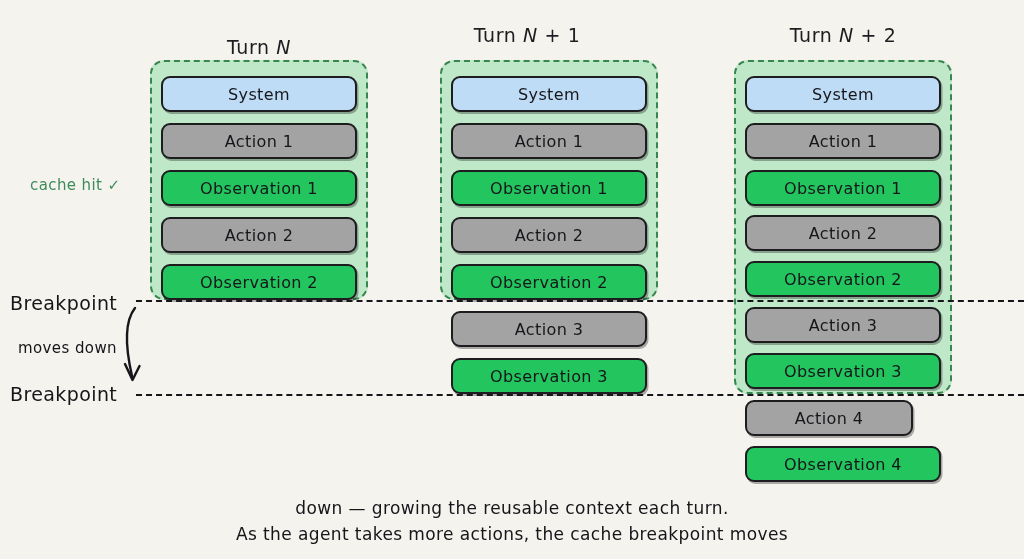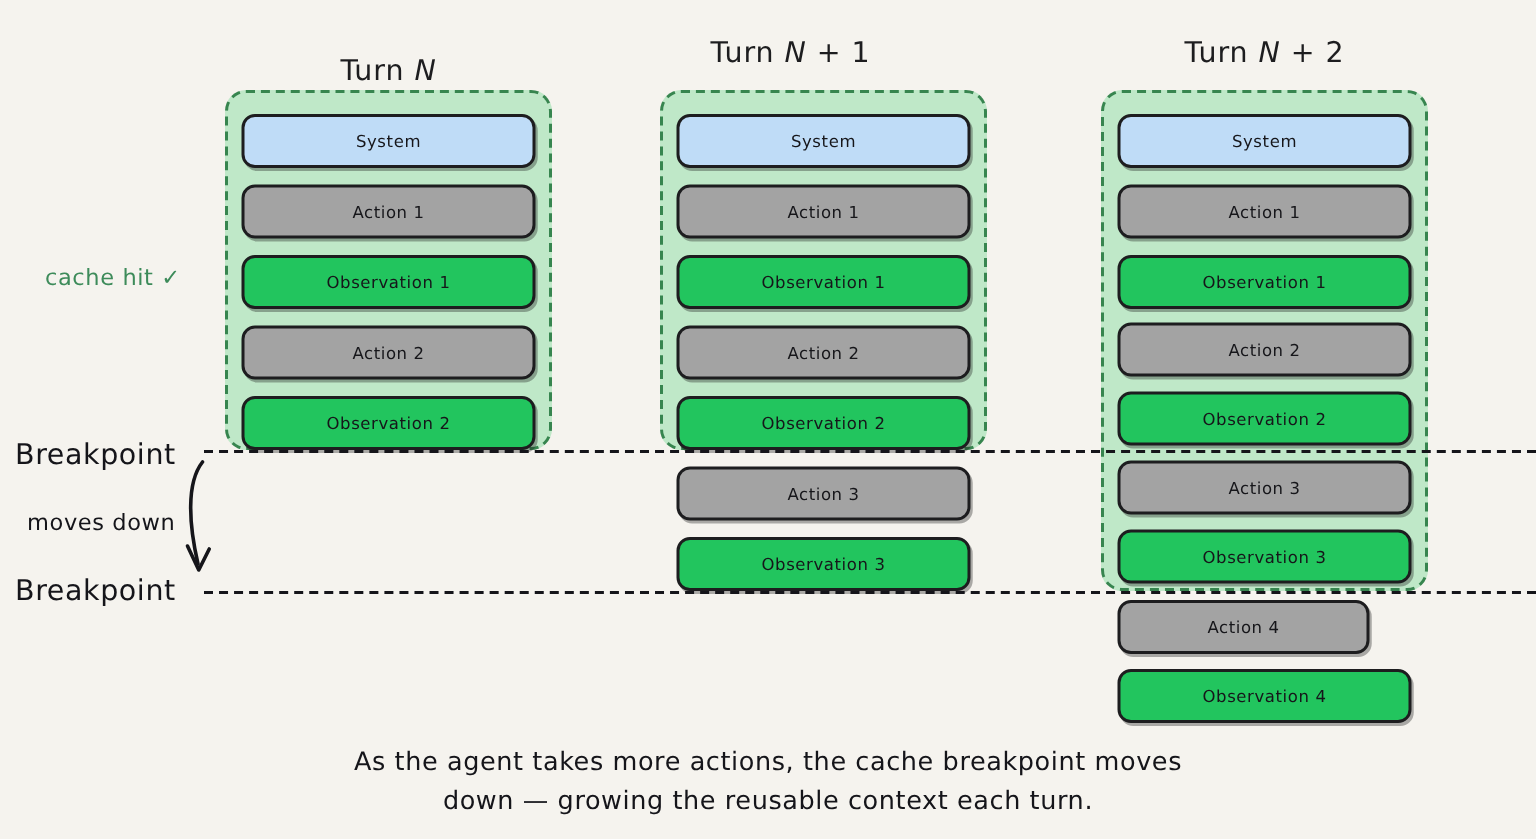--- a/index.html
+++ b/index.html
@@ -37,21 +37,21 @@
   
   .pill{
     position:absolute;
     box-sizing:border-box;
     height:36px;
     border:2px solid #1d1d1f;
     border-radius:9px;
     display:flex;
     align-items:center;
     justify-content:center;
-    font-size:11px;
+    font-size:16px;
     color:#16161a;
     letter-spacing:.4px;
     white-space:nowrap;
     box-shadow:1.5px 2px 0 rgba(30,30,30,.35);
   }
   .pill.system{background:#bfdcf7;}
   .pill.action{background:#a3a3a3;}
   .pill.observation{background:#22c55e;text-align:center;}
 
   
@@ -143,17 +143,17 @@
 
   <div class="annot cache-hit" style="left:30px;top:176px;">cache hit ✓</div>
   <div class="annot moves-down" style="left:18px;top:339px;">moves down</div>
 
   <svg class="arrow-svg" style="left:112px;top:306px;width:40px;height:86px;" viewBox="0 0 40 86">
     <path d="M23 2 C12 16, 14 44, 20 70" fill="none" stroke="#15151a" stroke-width="2.4" stroke-linecap="round"></path>
     <path d="M13 58 L20.5 74 L27.5 60" fill="none" stroke="#15151a" stroke-width="2.4" stroke-linecap="round" stroke-linejoin="round"></path>
   </svg>
 
   <div class="caption" style="top:495px;">
+    <div>down — growing the reusable context each turn.</div>
     <div>As the agent takes more actions, the cache breakpoint moves</div>
-    <div>down — growing the reusable context each turn.</div>
   </div>
 
 </div>
 
 </body></html>

